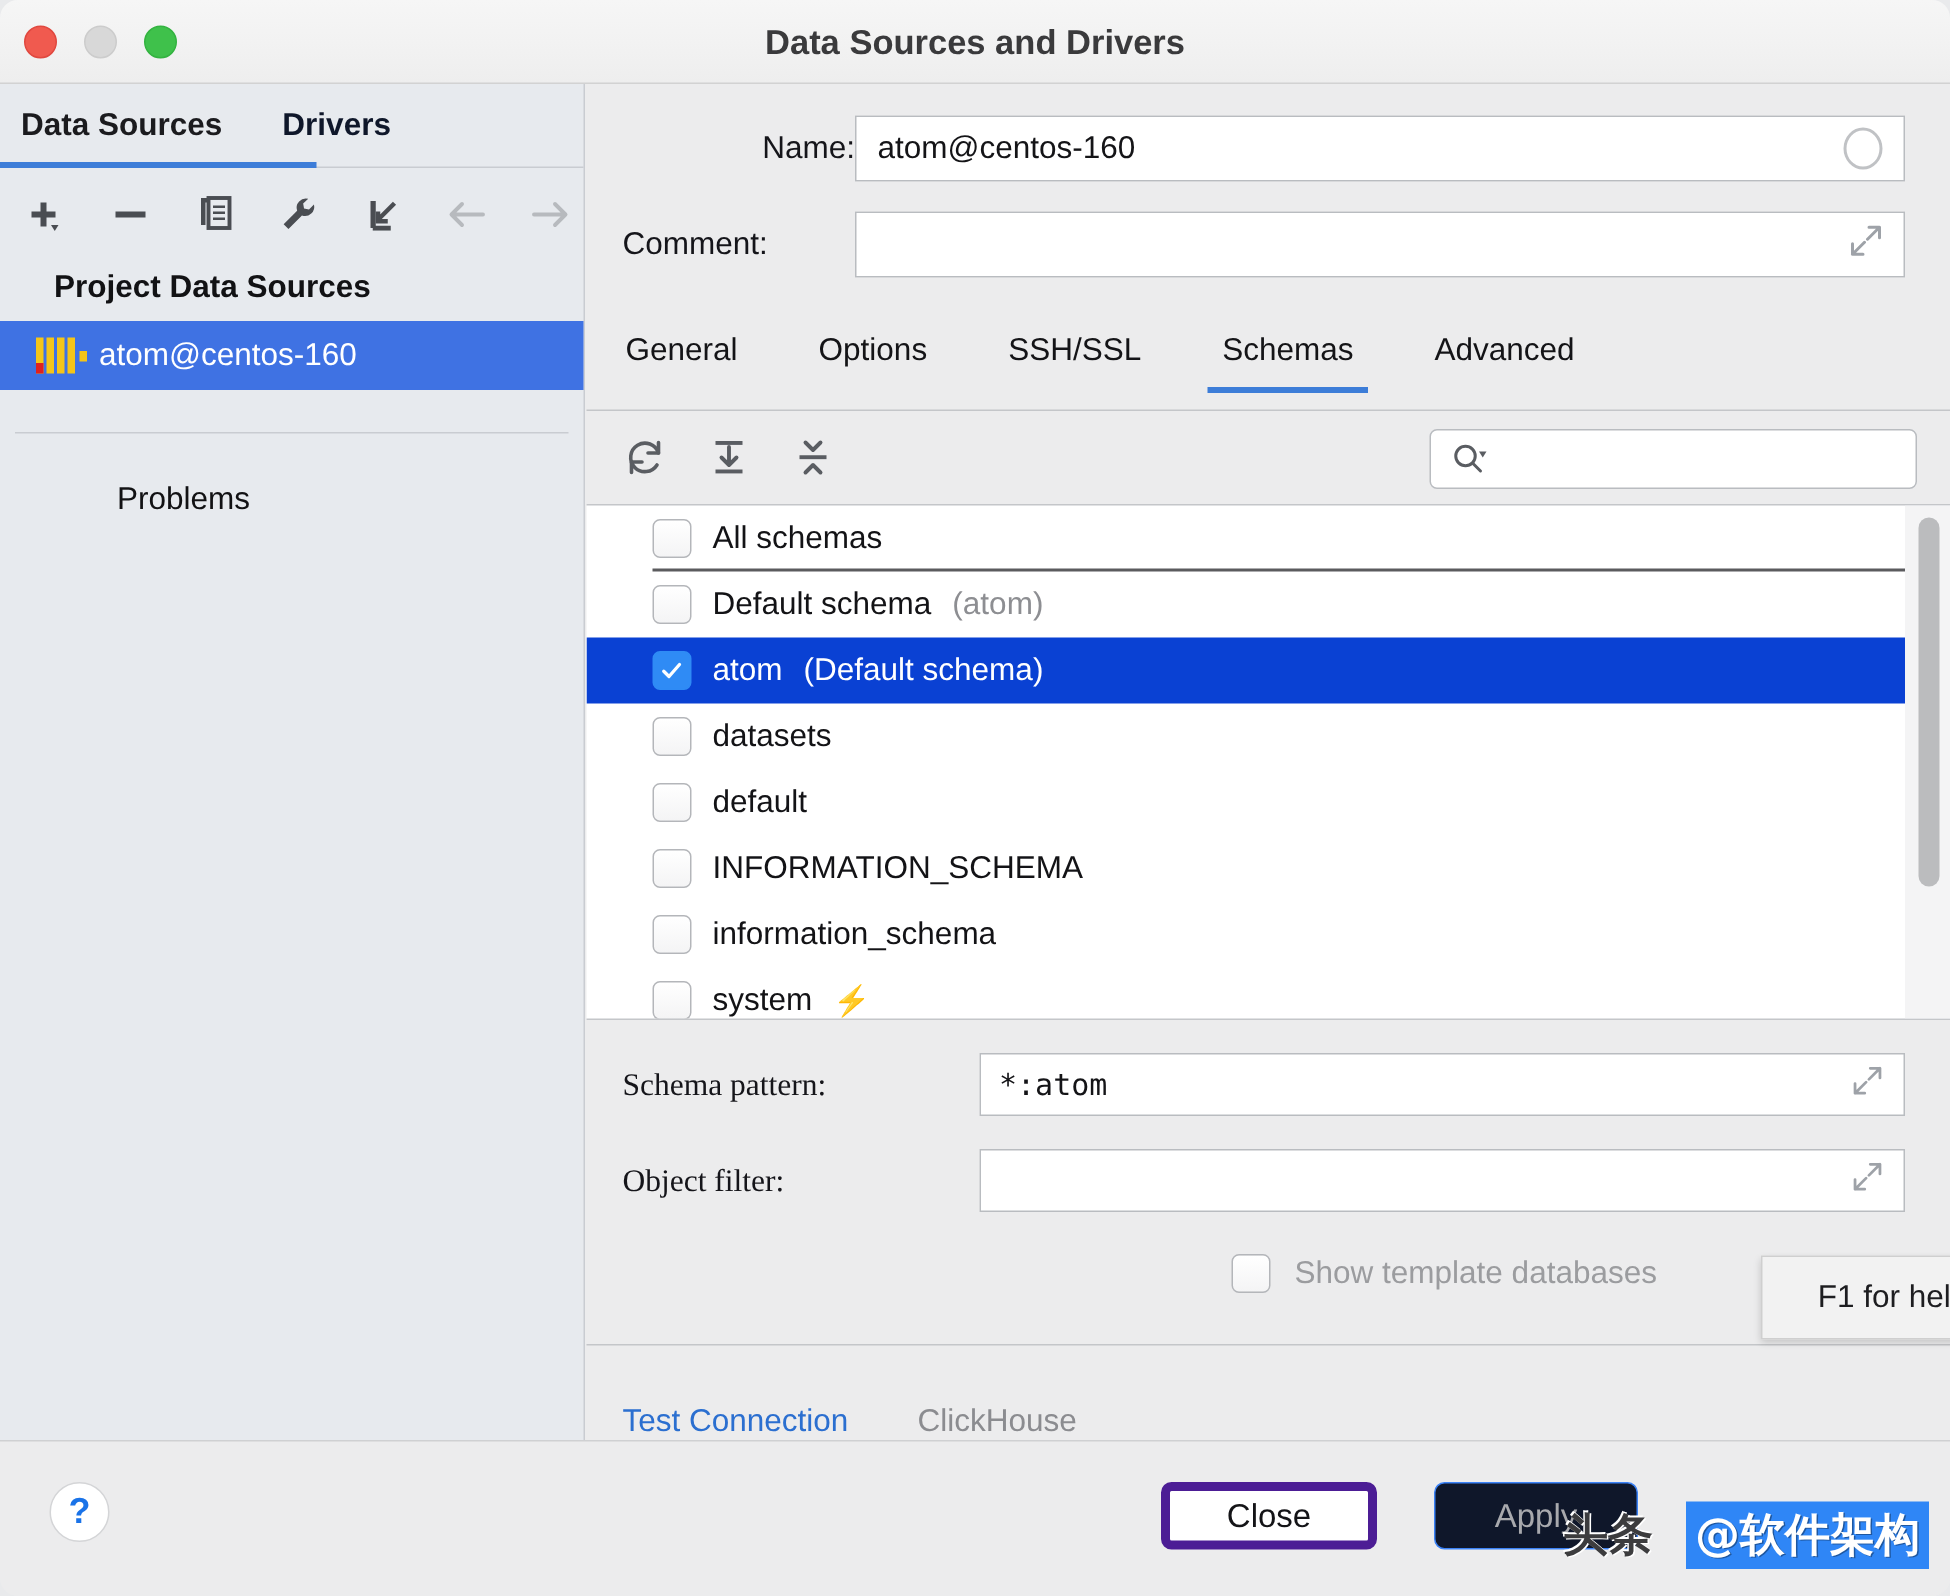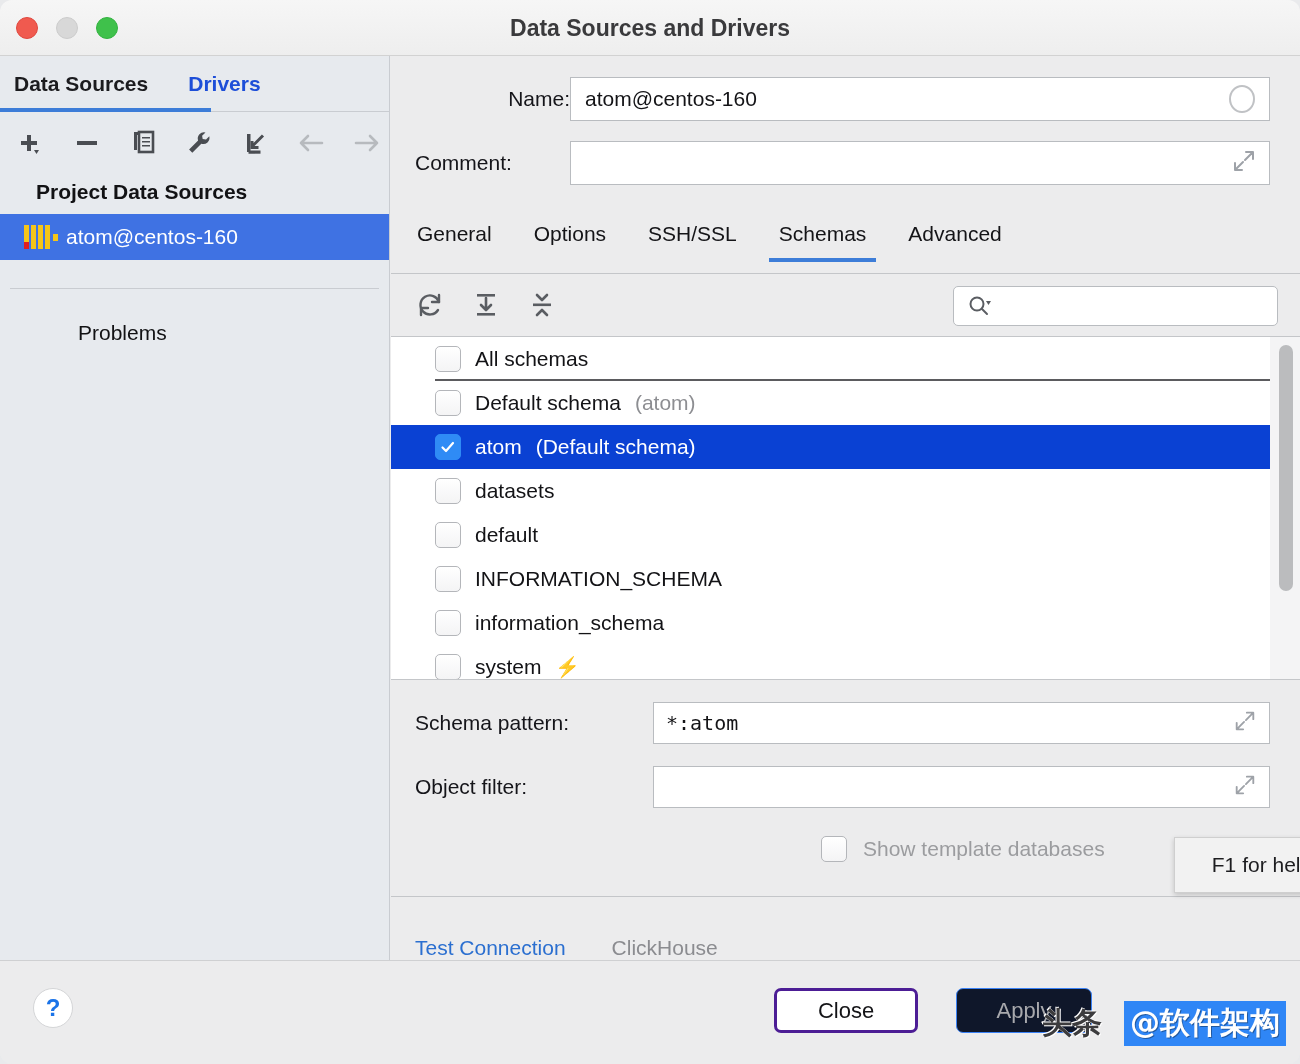--- a/index.html
+++ b/index.html
@@ -43,21 +43,21 @@
   }
   .sb-tabs {
     position: relative; height: 56px;
     display: flex; align-items: center; padding-left: 14px; gap: 40px;
     border-bottom: 1px solid #c9ccd1;
   }
   .sb-tab {
     font-size: 21px; color: #1b1b1e; font-weight: bold;
     padding-bottom: 0;
   }
-  .sb-tab.inactive { font-weight: bold; color: #1d4ed8; }
+  .sb-tab.inactive { font-weight: bold; color: #0f172a; }
   .sb-underline {
     position: absolute; left: 0; bottom: -1px; width: 211px; height: 4px;
     background: #3d7dd8;
   }
 
   .sb-toolbar {
     height: 62px; display: flex; align-items: center;
     padding-left: 14px; gap: 22px;
   }
   .tb-icon { width: 34px; height: 34px; display: flex; align-items: center; justify-content: center; cursor: pointer; }
@@ -99,21 +99,21 @@
   .field-text { font-size: 21px; color: #141417; padding-left: 14px; }
   .circle-ind {
     position: absolute; right: 14px; top: 50%; transform: translateY(-50%);
     width: 26px; height: 28px; border: 2px solid #c0c2c5; border-radius: 50%;
   }
   .expand-ind { position: absolute; right: 12px; top: 50%; transform: translateY(-50%); }
 
   
   .tabbar {
     position: relative; margin-top: 30px; height: 58px;
-    display: flex; align-items: flex-start; gap: 38px; padding-left: 24px;
+    display: flex; align-items: flex-start; gap: 50px; padding-left: 24px;
     border-bottom: 1px solid #c4c6c9;
   }
   .tab {
     font-size: 21px; color: #141417; padding: 6px 2px 0 2px; position: relative;
   }
   .tab.active::after {
     content: ""; position: absolute; left: -8px; right: -8px; bottom: -16px;
     height: 4px; background: #3d7dd8;
   }
 
@@ -159,21 +159,21 @@
   .scrollbar-track {
     position: absolute; right: 0; top: 0; bottom: 0; width: 30px; background: #f4f4f5;
   }
   .scrollbar-thumb {
     position: absolute; right: 7px; top: 8px; width: 14px; height: 246px;
     background: #bbbcbe; border-radius: 7px;
   }
 
   
   .bf { display: flex; align-items: center; padding-left: 24px; padding-right: 30px; }
-  .bf-label { width: 238px; font-size: 21px; color: #15151a; }
+  .bf-label { width: 238px; font-size: 21px; color: #15151a; font-family: Liberation Serif, serif; }
   .bf-box {
     position: relative; flex: 1; height: 42px; background: #ffffff;
     border: 1px solid #b9bcc0; display: flex; align-items: center;
   }
   .bf-mono { font-family: "DejaVu Sans Mono", monospace; font-size: 20px; color: #141417; padding-left: 12px; }
 
   .tmpl-row { display: flex; align-items: center; gap: 16px; padding-left: 430px; margin-top: 28px; }
   .tmpl-label { font-size: 21px; color: #9b9c9f; }
 
   .tooltip {
@@ -201,21 +201,21 @@
     position: absolute; left: 33px; top: 27px; width: 40px; height: 40px;
     border-radius: 50%; background: #ffffff; border: 1px solid #d4d5d7;
     display: flex; align-items: center; justify-content: center;
     color: #1a73e8; font-size: 24px; font-weight: bold; cursor: pointer;
   }
   .btn {
     position: absolute; top: 27px; height: 45px; border-radius: 7px;
     display: flex; align-items: center; justify-content: center;
     font-size: 22px; cursor: pointer;
   }
-  .btn.close { right: 382px; width: 144px; background: #ffffff; border: 3px solid #4c1d95; color: #141417; }
+  .btn.close { right: 382px; width: 144px; background: #ffffff; border: 6px solid #4c1d95; color: #141417; }
   .btn.apply { right: 208px; width: 136px; background: #0f172a; border: 1px solid #3b82f6; color: #a8a9ad; }
 
   .watermark {
     position: absolute; right: 14px; bottom: 18px; z-index: 50;
     font-size: 30px; font-weight: bold; display: flex; align-items: center;
     font-family: "DejaVu Sans", sans-serif;
     gap: 12px;
   }
   .wm-1 { color: #3c3c3e; text-shadow: 1px 1px 0 #ffffff, -1px -1px 0 #ffffff; padding-right: 10px; }
   .wm-2 {

